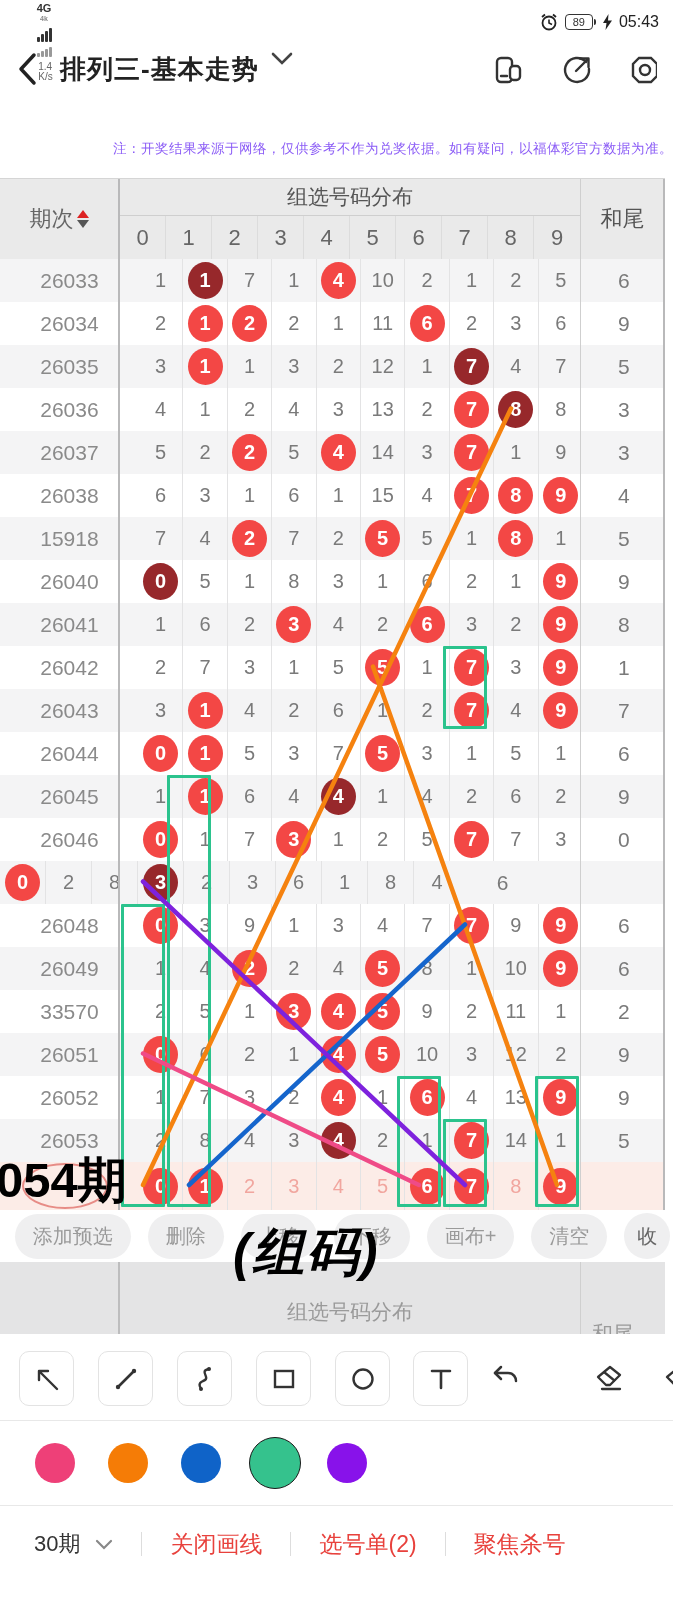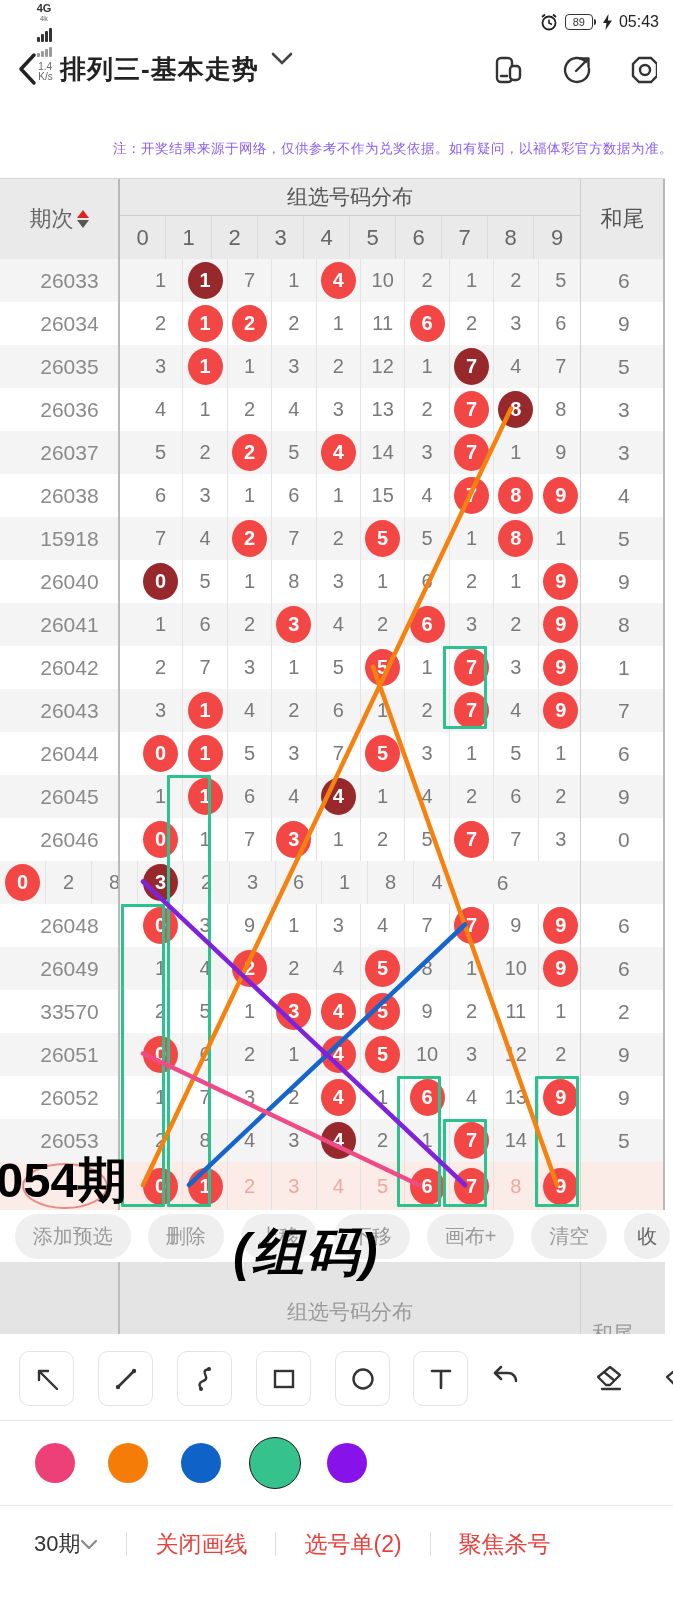--- a/index.html
+++ b/index.html
@@ -79,21 +79,21 @@
   .tool-btn{position:absolute;top:17px;width:53px;height:53px;border:1px solid #e3e3e3;border-radius:10px;
             display:flex;align-items:center;justify-content:center;background:#fff;}
   .tool-plain{position:absolute;top:17px;width:53px;height:53px;display:flex;align-items:center;justify-content:center;}
   
   .palette{position:absolute;top:1420px;left:0;right:0;height:85px;border-top:1px solid #e8e8e8;background:#fff;}
   .dot{position:absolute;top:22px;width:40px;height:40px;border-radius:50%;}
   .dot.sel{width:52px;height:52px;top:16px;border:1.5px solid #1a1a1a;box-sizing:border-box;}
   
   .bottombar{position:absolute;top:1505px;left:0;right:0;height:95px;border-top:1px solid #e8e8e8;background:#fff;
              display:flex;align-items:center;padding:0 0 18px 34px;box-sizing:border-box;}
-  .bb-period{font-size:22px;color:#333;display:flex;align-items:center;gap:0;}
+  .bb-period{font-size:22px;color:#333;display:flex;align-items:center;gap:15px;}
   .bb-sep{width:1px;height:24px;background:#ddd;margin:0 28px;}
   .bb-link{font-size:23px;color:#e8413c;white-space:nowrap;}
 </style>
 </head>
 <body>
 
 <div id="app">
 
   <div class="statusbar">
     <div class="sb-left">

